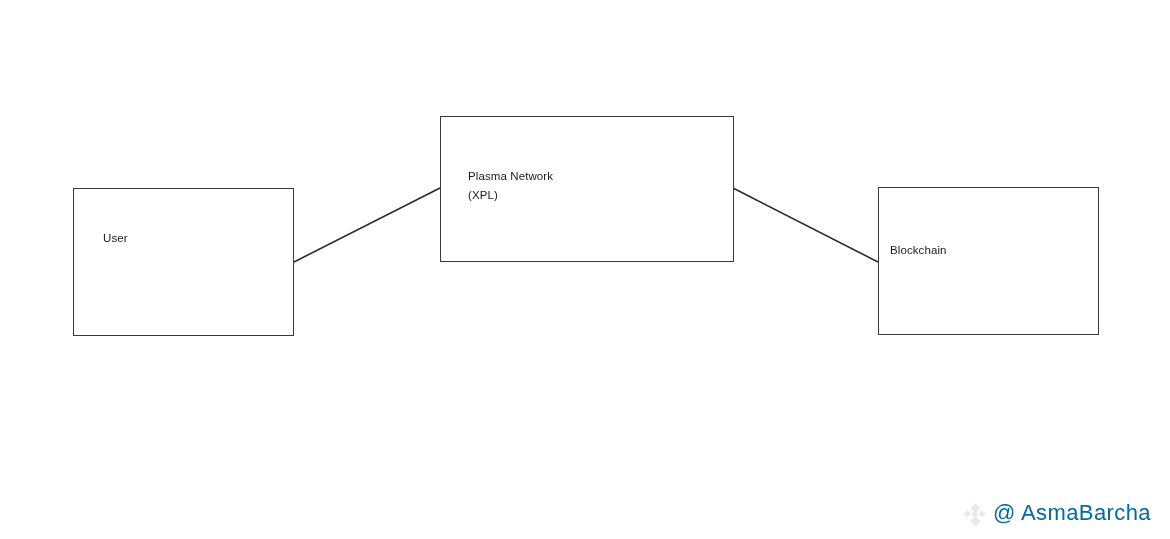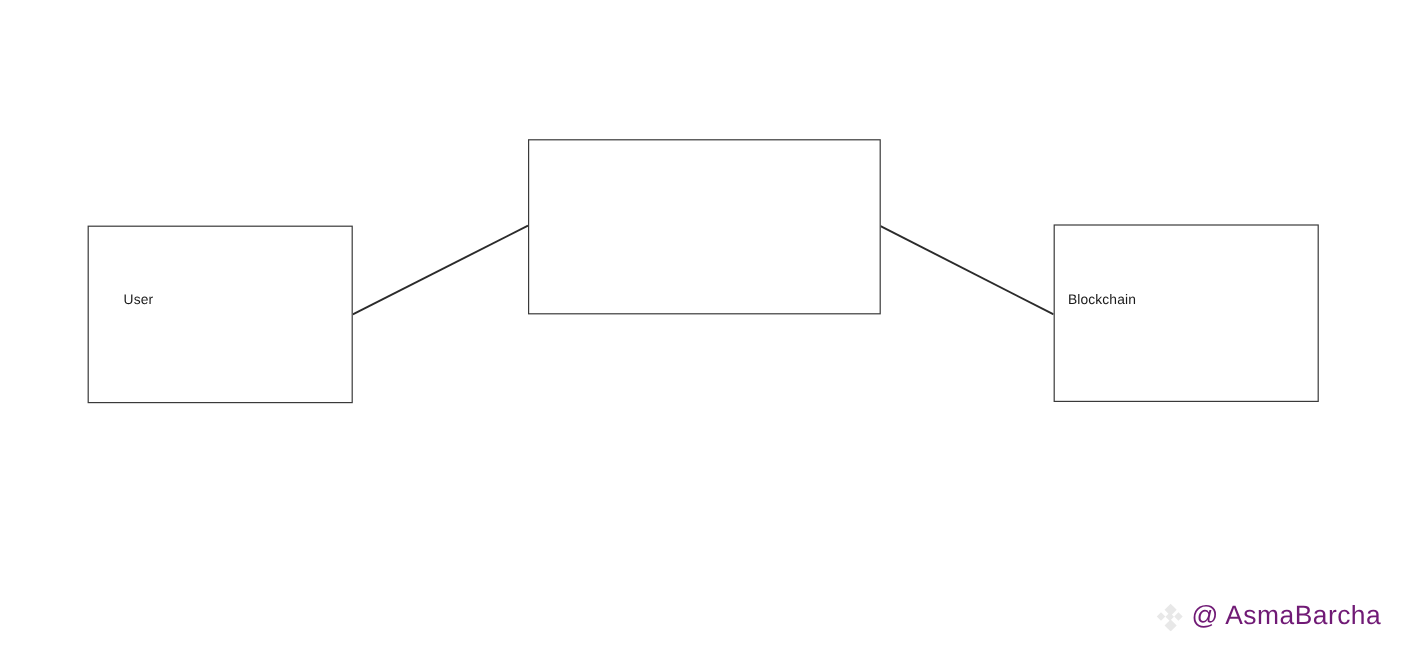--- a/index.html
+++ b/index.html
@@ -44,21 +44,21 @@
     white-space: pre;
   }
   #node-user {
     left: 73px;
     top: 188px;
     width: 221px;
     height: 148px;
   }
   #label-user {
     left: 103px;
-    top: 241px;
+    top: 229px;
   }
   #node-plasma {
     left: 440px;
     top: 116px;
     width: 294px;
     height: 146px;
   }
   #label-plasma {
     left: 468px;
     top: 167px;
@@ -74,21 +74,21 @@
     top: 241px;
     text-align: right;
   }
   #watermark {
     position: absolute;
     left: 960px;
     top: 500px;
     display: flex;
     align-items: center;
     gap: 7px;
-    color: #701a75;
+    color: #0369a1;
     font-family: "Liberation Sans", sans-serif;
     font-size: 22px;
     letter-spacing: 0.4px;
     white-space: nowrap;
   }
   #watermark-logo {
     display: block;
     width: 26px;
     height: 26px;
     flex: 0 0 auto;
@@ -104,20 +104,22 @@
 
   <svg class="connector-layer" viewBox="0 0 1170 539" width="1170" height="539" xmlns="http://www.w3.org/2000/svg">
     <line x1="294" y1="262" x2="440" y2="188" stroke="#2b2b2b" stroke-width="1.6"></line>
     <line x1="733" y1="188" x2="878" y2="262" stroke="#2b2b2b" stroke-width="1.6"></line>
   </svg>
 
   <div class="node-box" id="node-user"></div>
   <div class="node-label" id="label-user">User</div>
 
   <div class="node-box" id="node-plasma"></div>
+  <div class="node-label" id="label-plasma">Plasma Network
+(XPL)</div>
 
   <div class="node-box" id="node-blockchain"></div>
   <div class="node-label" id="label-blockchain">Blockchain</div>
 
   <div id="watermark">
     <svg id="watermark-logo" viewBox="0 0 32 32" xmlns="http://www.w3.org/2000/svg">
       <g fill="#e8e8e8">
         <rect x="16" y="2.6" width="8.8" height="8.8" transform="rotate(45 16 7)"></rect>
         <rect x="7.1" y="11.6" width="6.2" height="6.2" transform="rotate(45 7 14.7)"></rect>
         <rect x="24.9" y="11.6" width="6.2" height="6.2" transform="rotate(45 25 14.7)"></rect>

